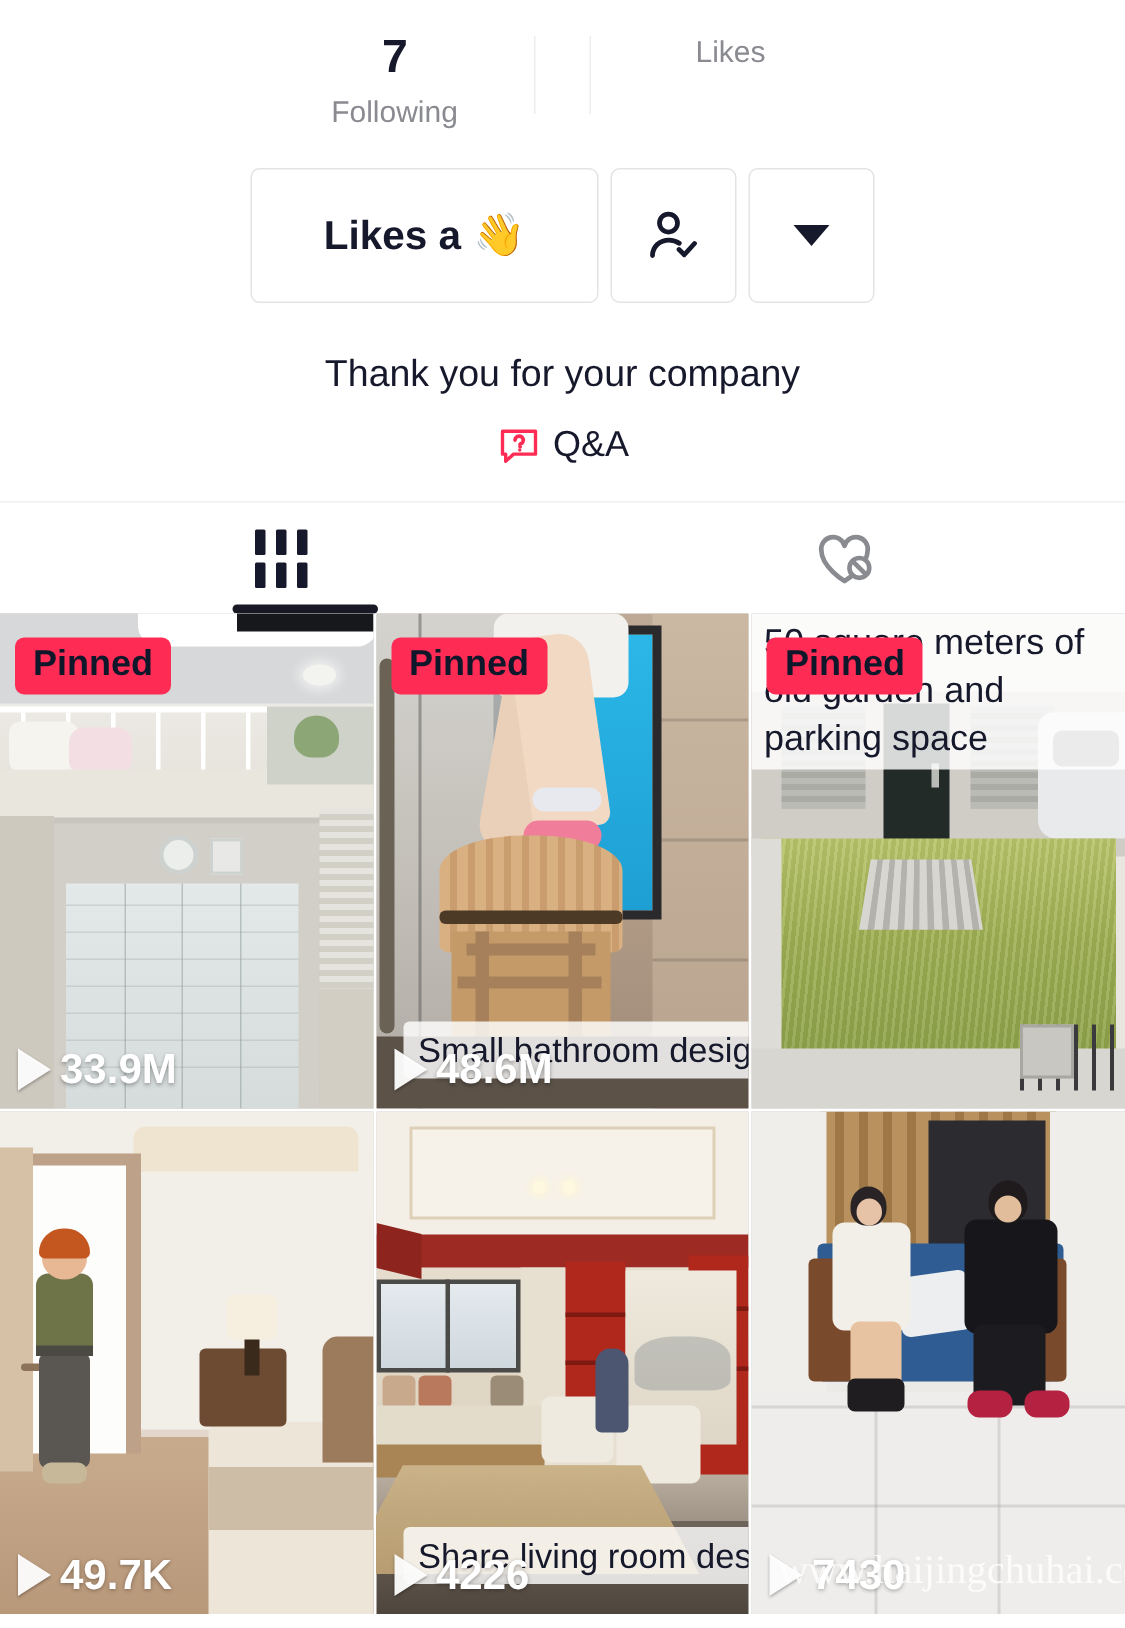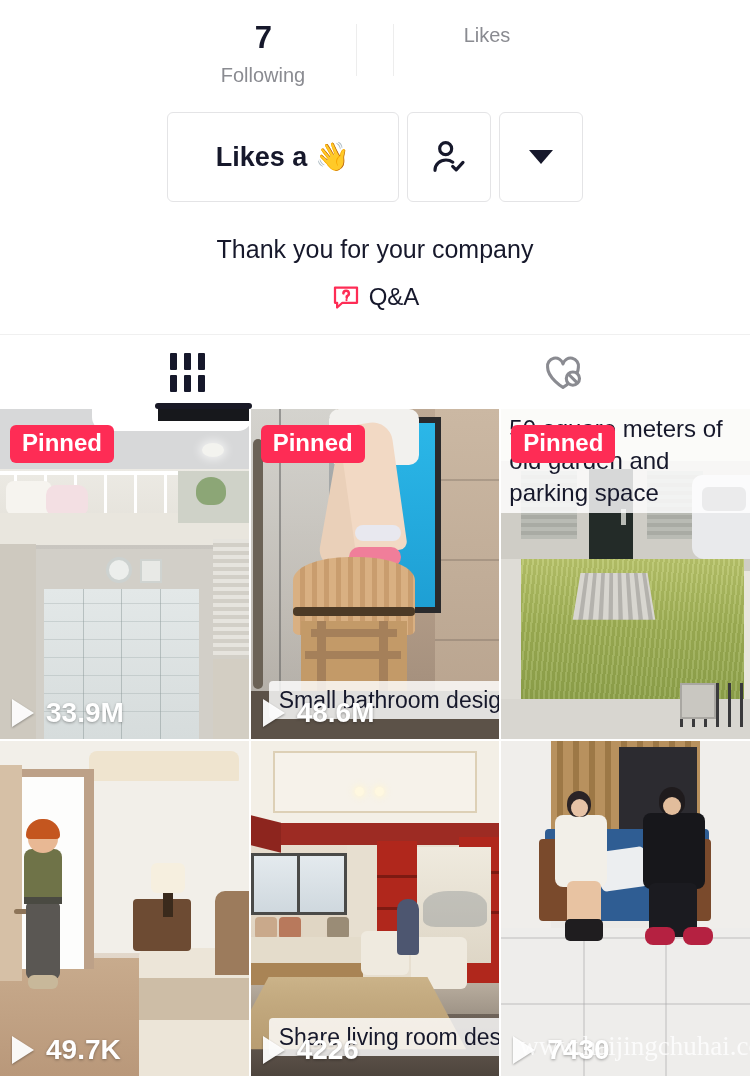--- a/index.html
+++ b/index.html
@@ -50,24 +50,24 @@
   .grid-icon i { display:block; background:#16182b; width:7px; height:17px; border-radius:1px; }
 
   
   .grid { display:grid; grid-template-columns:repeat(3, 1fr); gap:2px; background:#fff; }
   .tile { position:relative; height:330px; overflow:hidden; background:#ccc; }
   .tile.row2 { height:335px; }
   .tile-art { position:absolute; inset:0; }
 
   .pinned {
     position:absolute; top:16px; left:10px; z-index:6;
-    background:#fe2c55; color:#ffffff; font-size:24px; font-weight:bold;
+    background:#fe2c55; color:#0f172a; font-size:24px; font-weight:bold;
     padding:4px 12px 6px 12px; border-radius:6px; line-height:28px;
   }
-  .views { position:absolute; left:12px; bottom:10px; z-index:7; display:flex; align-items:center; gap:12px; }
+  .views { position:absolute; left:12px; bottom:10px; z-index:7; display:flex; align-items:center; gap:6px; }
   .play-tri { width:0;height:0; border-top:14px solid transparent; border-bottom:14px solid transparent; border-left:22px solid rgba(255,255,255,0.95); filter:drop-shadow(0 1px 1px rgba(0,0,0,.35)); }
   .views-count { color:#fff; font-size:28px; font-weight:bold; text-shadow:0 1px 3px rgba(0,0,0,.35); }
 
   .caption {
     position:absolute; z-index:5; background:rgba(255,255,255,0.82); color:#16182b;
     font-size:23px; padding:4px 10px; border-radius:4px; white-space:nowrap; line-height:30px;
   }
   .cap-bottom { left:18px; bottom:20px; }
   .cap-top { left:0; top:0; width:100%; border-radius:0; font-size:24px; padding:4px 8px; white-space:normal; line-height:32px; }
 

